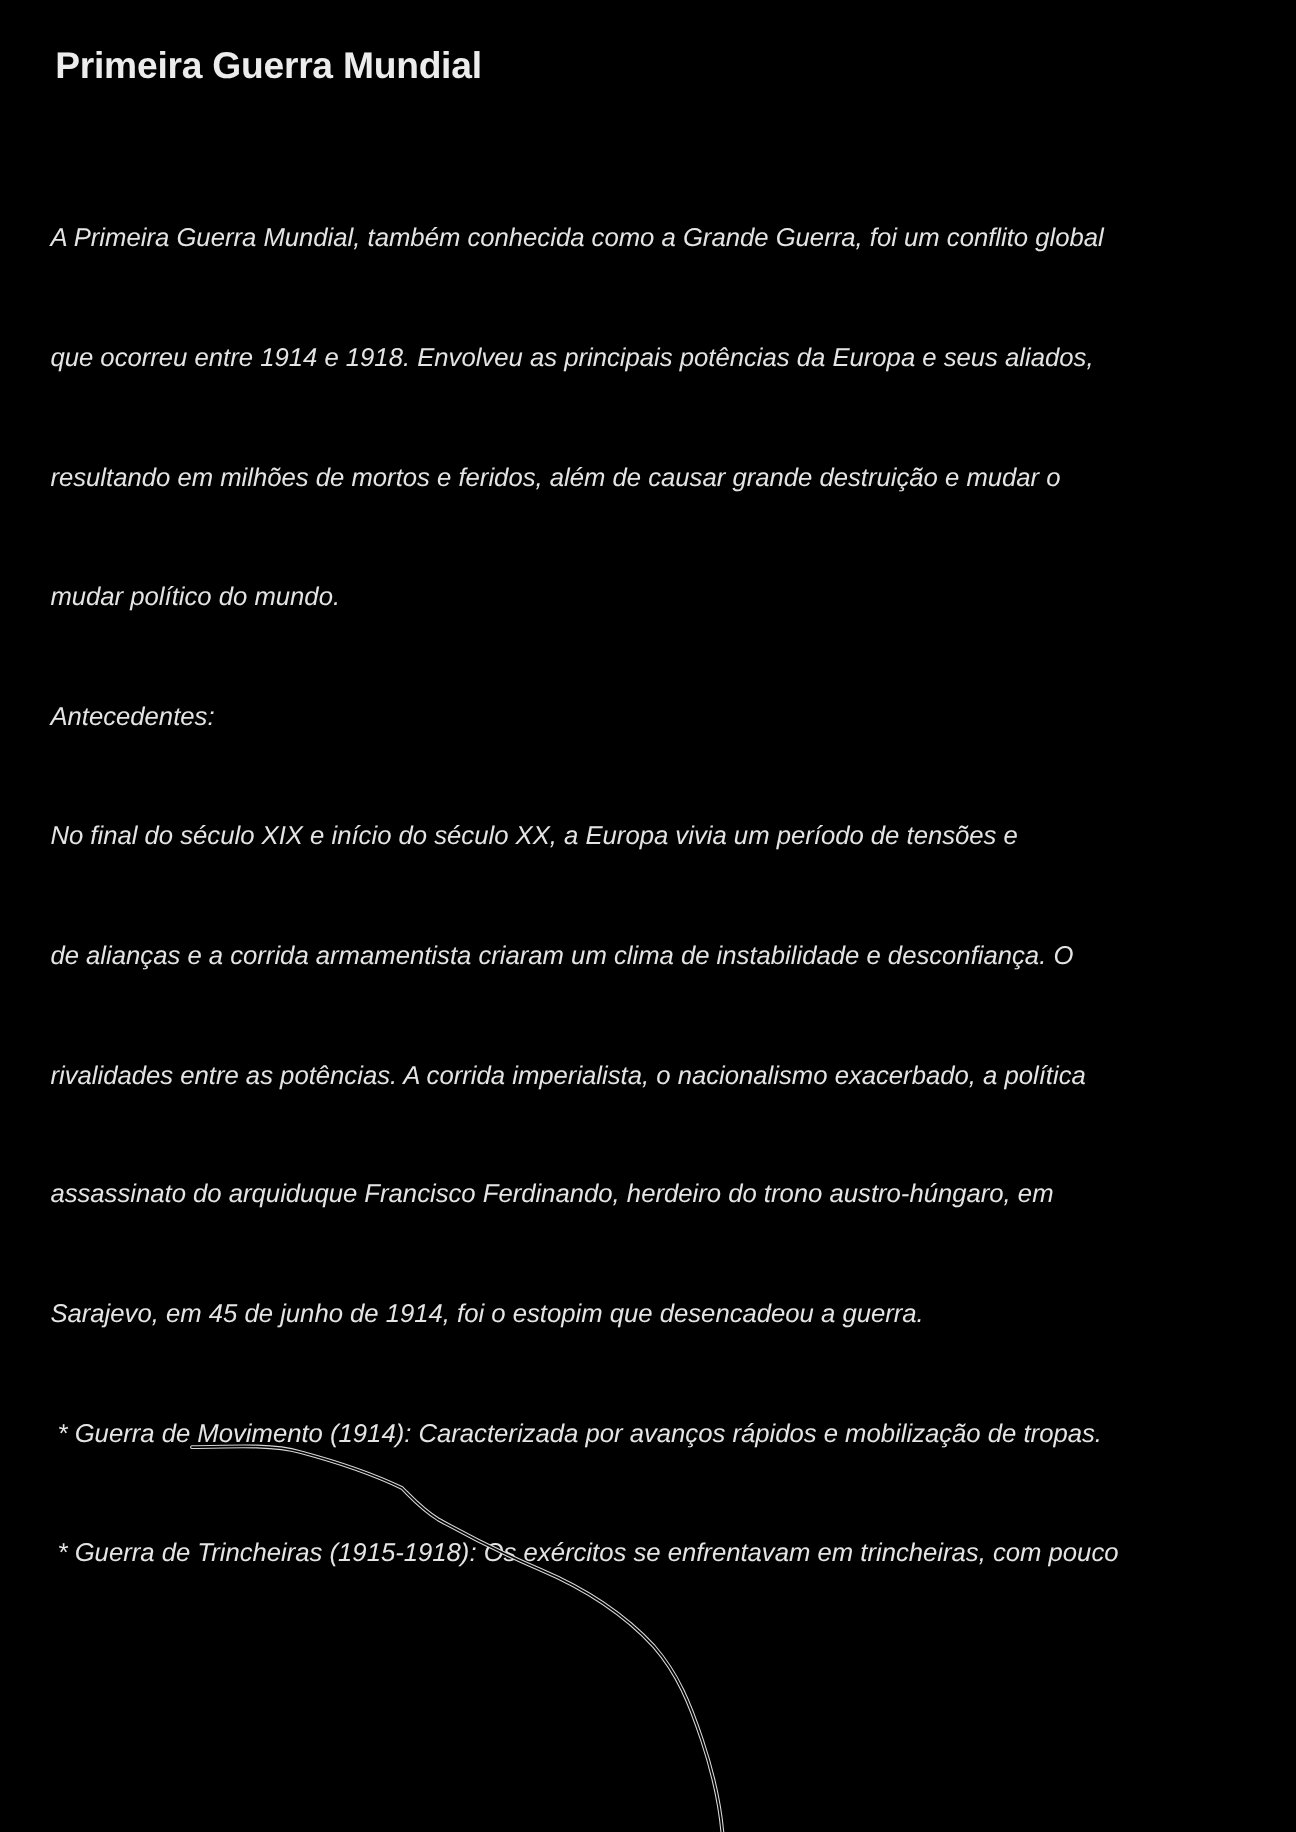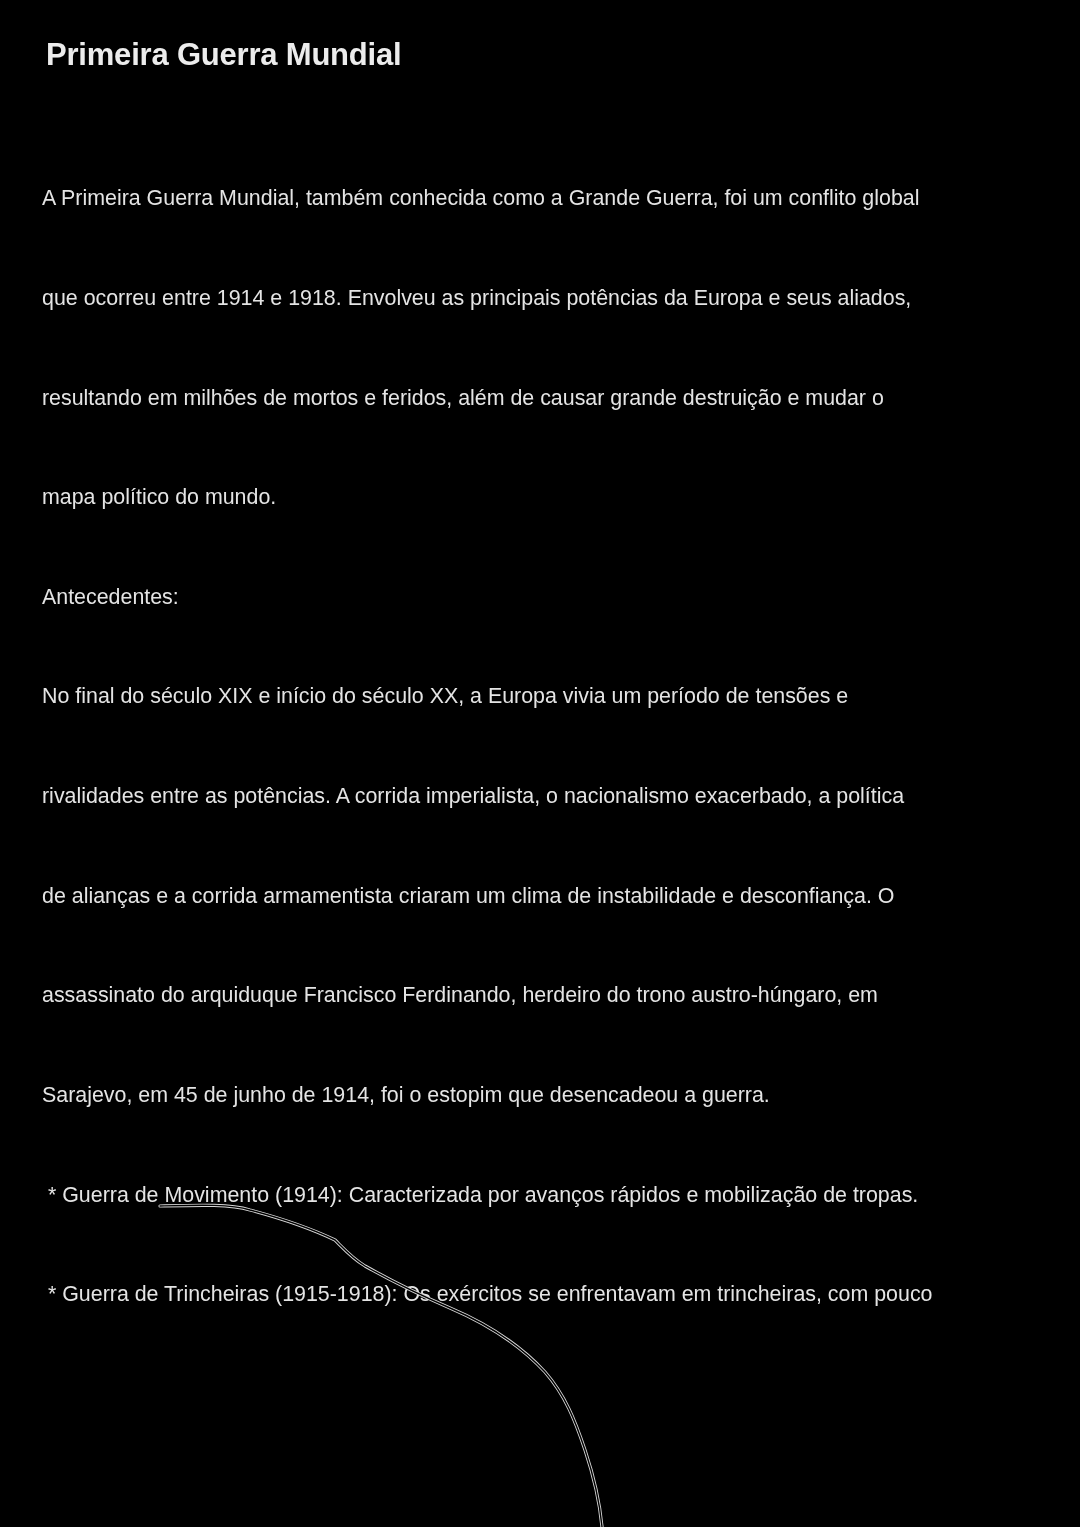--- a/index.html
+++ b/index.html
@@ -32,44 +32,45 @@
     .body-text {
       margin-top: 40px;
       font-size: 21.4px;
       line-height: 33.2px;
       color: #e4e4e4;
       white-space: pre-wrap;
     }
     .line {
       display: block;
       white-space: pre;
+      font-style: italic;
     }
     .stroke-overlay {
       position: absolute;
       left: 0;
       top: 0;
       width: 1080px;
       height: 1527px;
       pointer-events: none;
     }
   </style>
 </head>
 <body>
 
 <div class="doc">
   <h1 class="title">Primeira Guerra Mundial</h1>
   <div class="body-text">
     <span class="line">A Primeira Guerra Mundial, também conhecida como a Grande Guerra, foi um conflito global</span>
     <span class="line">que ocorreu entre 1914 e 1918. Envolveu as principais potências da Europa e seus aliados,</span>
     <span class="line">resultando em milhões de mortos e feridos, além de causar grande destruição e mudar o</span>
-    <span class="line">mapa político do mundo.</span>
+    <span class="line">mudar político do mundo.</span>
     <span class="line">Antecedentes:</span>
     <span class="line">No final do século XIX e início do século XX, a Europa vivia um período de tensões e</span>
+    <span class="line">de alianças e a corrida armamentista criaram um clima de instabilidade e desconfiança. O</span>
     <span class="line">rivalidades entre as potências. A corrida imperialista, o nacionalismo exacerbado, a política</span>
-    <span class="line">de alianças e a corrida armamentista criaram um clima de instabilidade e desconfiança. O</span>
     <span class="line">assassinato do arquiduque Francisco Ferdinando, herdeiro do trono austro-húngaro, em</span>
     <span class="line">Sarajevo, em 45 de junho de 1914, foi o estopim que desencadeou a guerra.</span>
     <span class="line"> * Guerra de Movimento (1914): Caracterizada por avanços rápidos e mobilização de tropas.</span>
     <span class="line"> * Guerra de Trincheiras (1915-1918): Os exércitos se enfrentavam em trincheiras, com pouco</span>
     
     
     
     
     
     

